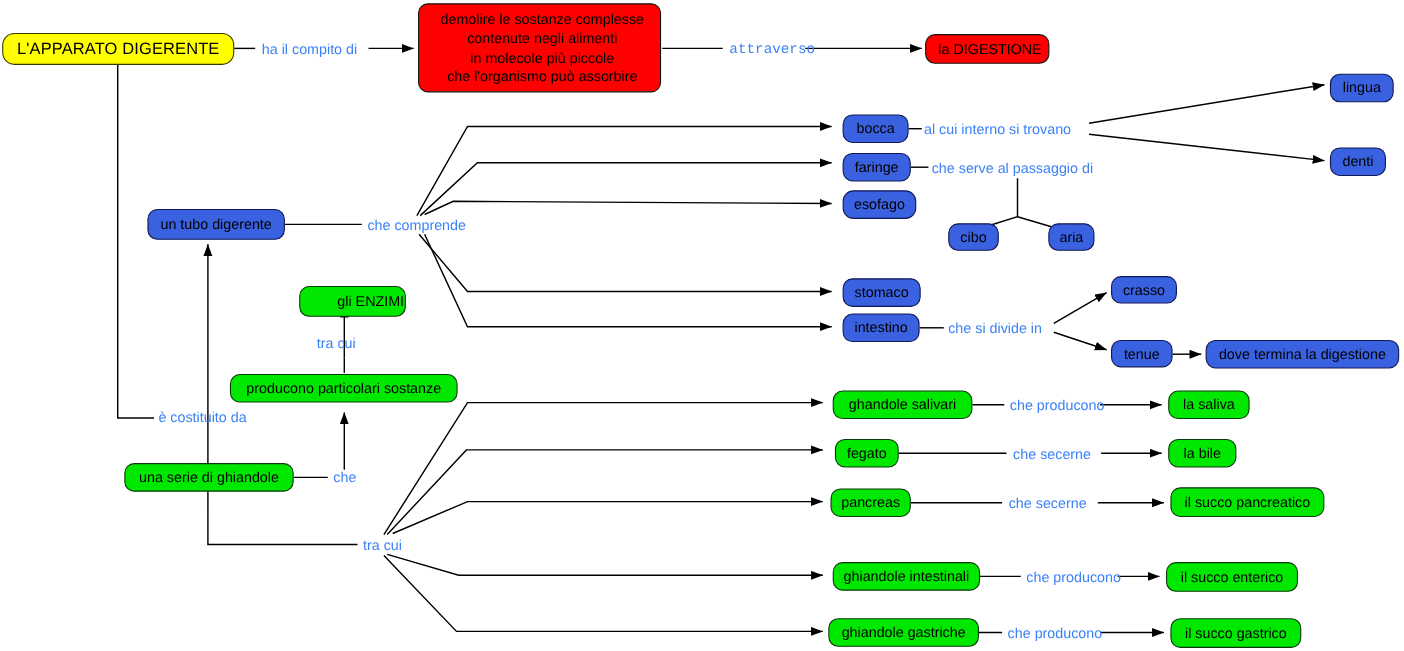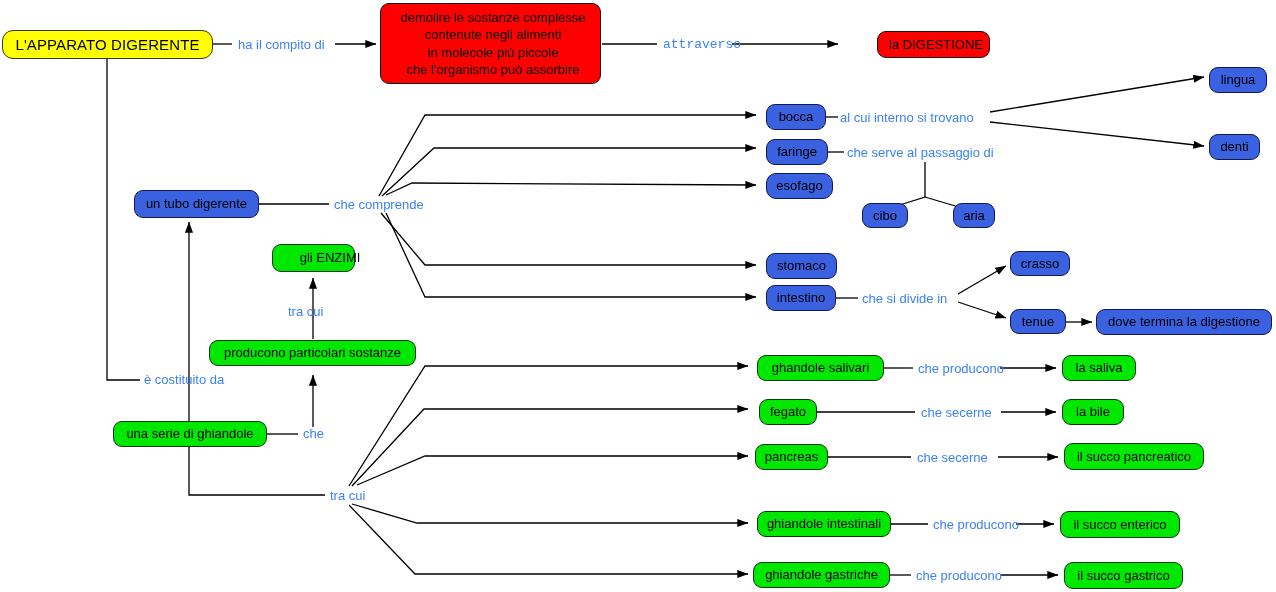--- a/index.html
+++ b/index.html
@@ -140,21 +140,21 @@
 
   <div class="node yellow title" style="left:2px; top:30px; width:211px; height:29px;">L'APPARATO DIGERENTE</div>
 
   <div class="node red big" style="left:380px; top:3px; width:221px; height:81px; flex-direction:column; justify-content:center;">
     <span>demolire le sostanze complesse</span>
     <span>contenute negli alimenti</span>
     <span>in molecole più piccole</span>
     <span>che l'organismo può assorbire</span>
   </div>
 
-  <div class="node red" style="left:841px; top:31px; width:113px; height:27px;margin-left:36px;">la DIGESTIONE</div>
+  <div class="node red" style="left:841px; top:31px; width:113px; height:27px;">la DIGESTIONE</div>
 
   <div class="node blue" style="left:134px; top:190px; width:125px; height:28px;">un tubo digerente</div>
 
   <div class="node blue" style="left:766px; top:104px; width:60px; height:26px;">bocca</div>
 
   <div class="node blue" style="left:766px; top:139px; width:62px; height:26px;">faringe</div>
 
   <div class="node blue" style="left:766px; top:173px; width:67px; height:26px;border-radius:10px;">esofago</div>
 
   <div class="node blue" style="left:766px; top:253px; width:71px; height:26px;">stomaco</div>
@@ -168,21 +168,21 @@
   <div class="node blue" style="left:862px; top:203px; width:46px; height:25px;">cibo</div>
 
   <div class="node blue" style="left:953px; top:203px; width:42px; height:25px;">aria</div>
 
   <div class="node blue" style="left:1010px; top:251px; width:60px; height:25px;">crasso</div>
 
   <div class="node blue" style="left:1010px; top:309px; width:56px; height:25px;">tenue</div>
 
   <div class="node blue" style="left:1096px; top:309px; width:176px; height:26px;">dove termina la digestione</div>
 
-  <div class="node green" style="left:272px; top:244px; width:83px; height:28px;padding-left:40px;">gli ENZIMI</div>
+  <div class="node green" style="left:272px; top:260px; width:97px; height:28px;padding-left:40px;">gli ENZIMI</div>
 
   <div class="node green" style="left:209px; top:340px; width:207px; height:26px;">producono particolari sostanze</div>
 
   <div class="node green" style="left:113px; top:421px; width:154px; height:26px;">una serie di ghiandole</div>
 
   <div class="node green" style="left:757px; top:355px; width:127px; height:26px;">ghandole salivari</div>
 
   <div class="node green" style="left:759px; top:399px; width:58px; height:26px;">fegato</div>
 
   <div class="node green" style="left:755px; top:444px; width:73px; height:26px;">pancreas</div>

